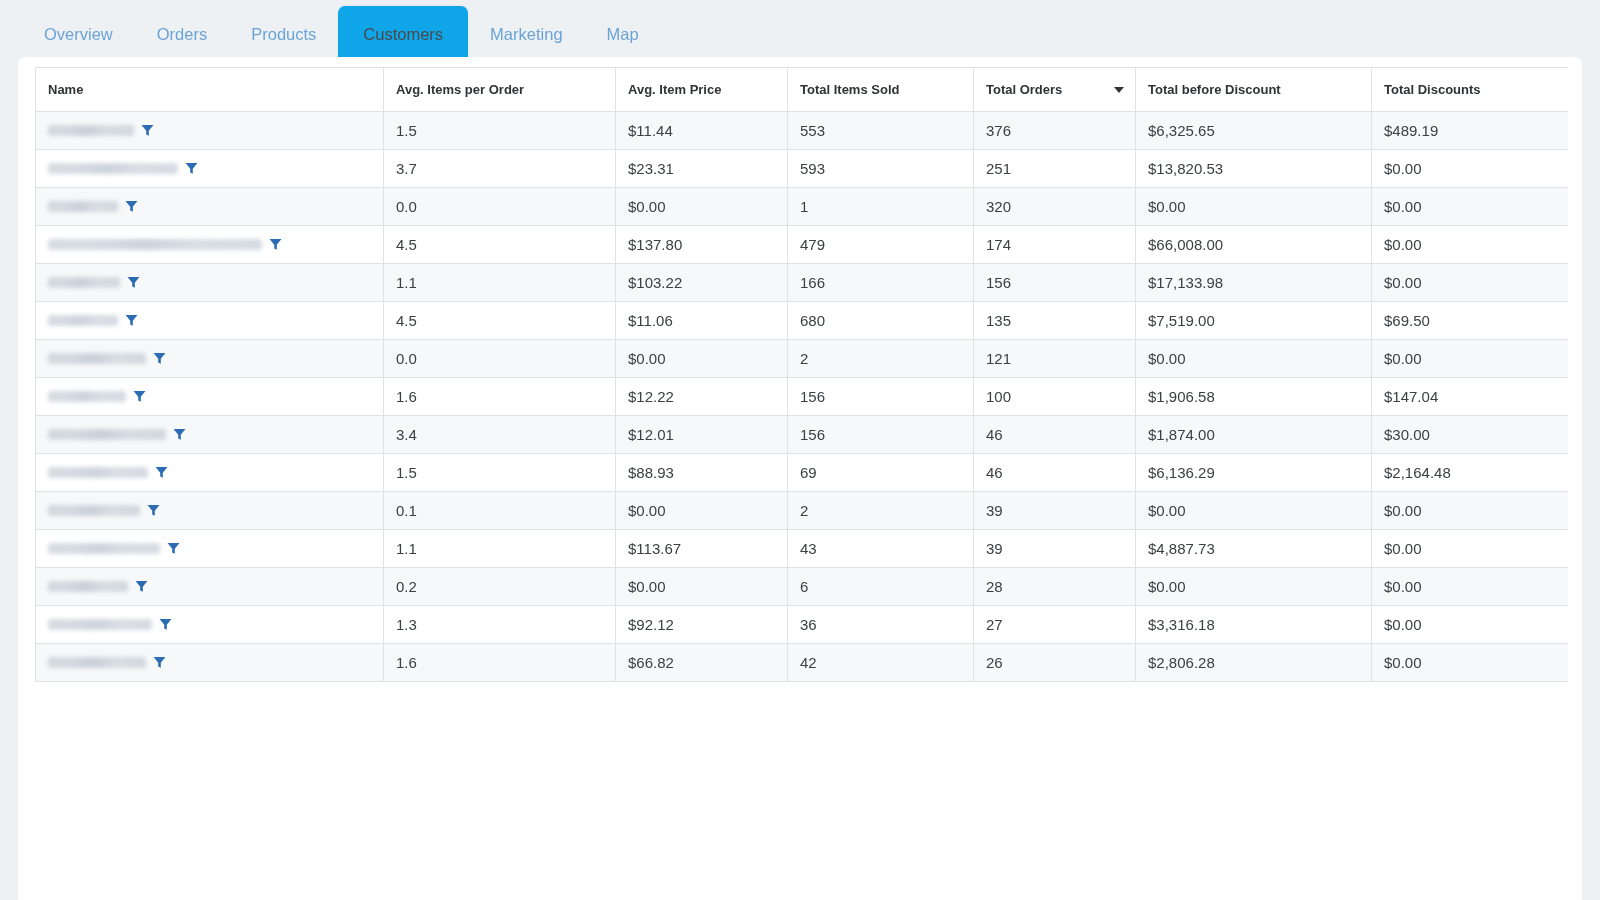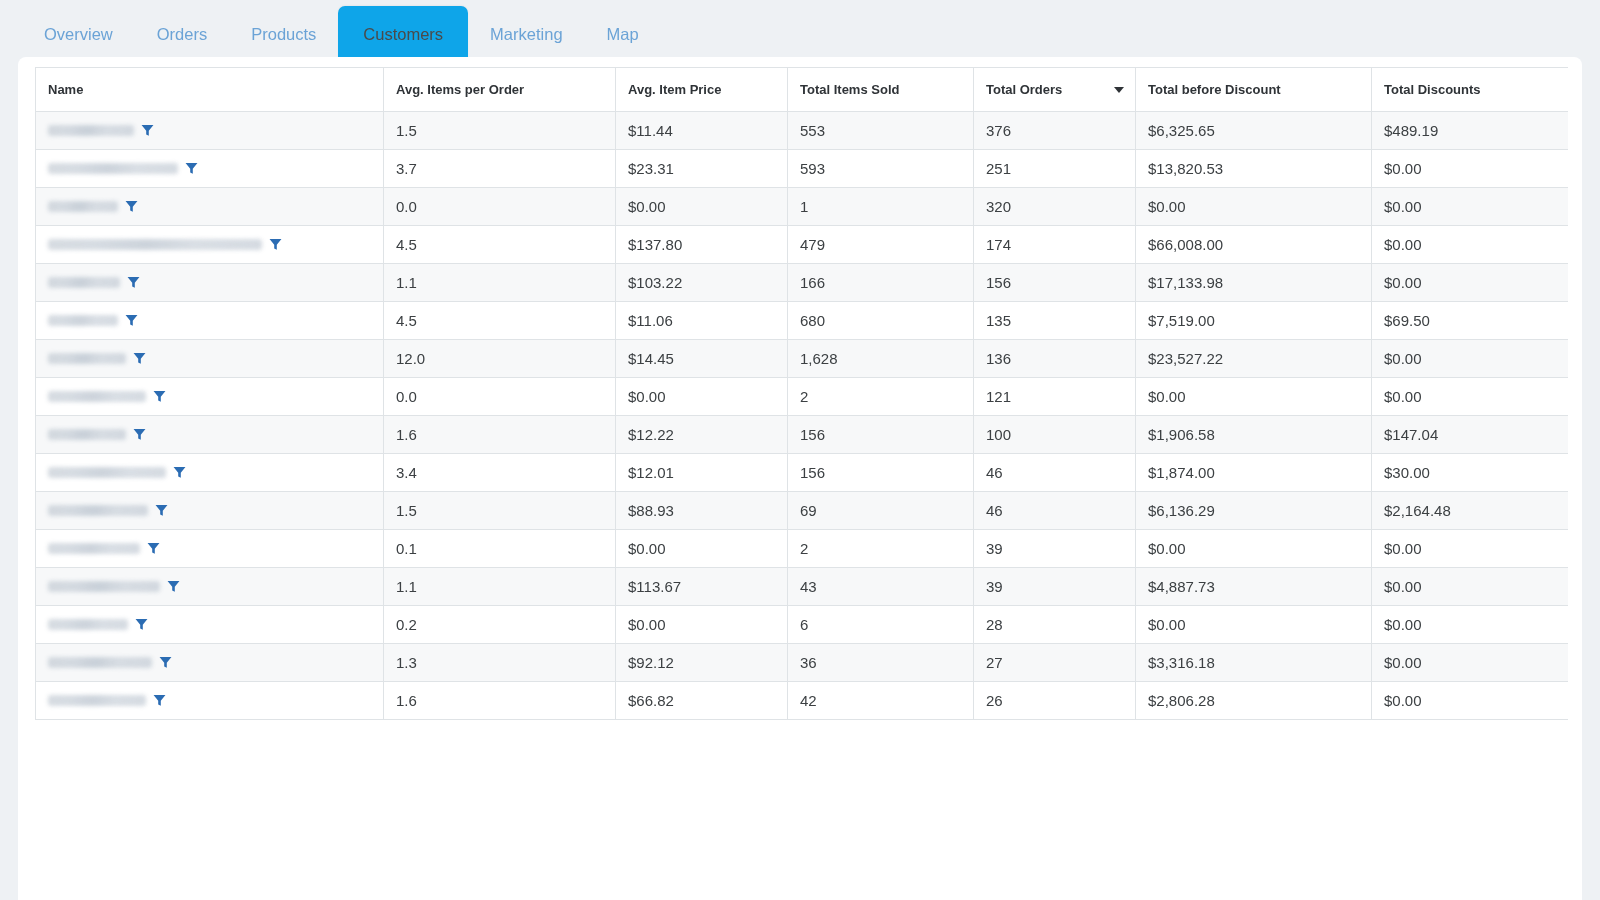--- a/index.html
+++ b/index.html
@@ -288,36 +288,20 @@
               <td>4.5</td>
               <td>$11.06</td>
               <td>680</td>
               <td>135</td>
               <td>$7,519.00</td>
               <td>$69.50</td>
             </tr>
             <tr>
               <td>
                 <div class="namecell">
-                  <div class="redacted" style="width: 78px;"></div>
-                  <svg class="funnel-icon" viewBox="0 0 14 14">
-                    <path d="M0.6 1.2 H13.4 L8.4 7.3 V12.6 L5.6 11.4 V7.3 Z" fill="#2b6cb3"></path>
-                  </svg>
-                </div>
-              </td>
-              <td>12.0</td>
-              <td>$14.45</td>
-              <td>1,628</td>
-              <td>136</td>
-              <td>$23,527.22</td>
-              <td>$0.00</td>
-            </tr>
-            <tr>
-              <td>
-                <div class="namecell">
                   <div class="redacted" style="width: 98px;"></div>
                   <svg class="funnel-icon" viewBox="0 0 14 14">
                     <path d="M0.6 1.2 H13.4 L8.4 7.3 V12.6 L5.6 11.4 V7.3 Z" fill="#2b6cb3"></path>
                   </svg>
                 </div>
               </td>
               <td>0.0</td>
               <td>$0.00</td>
               <td>2</td>
               <td>121</td>

